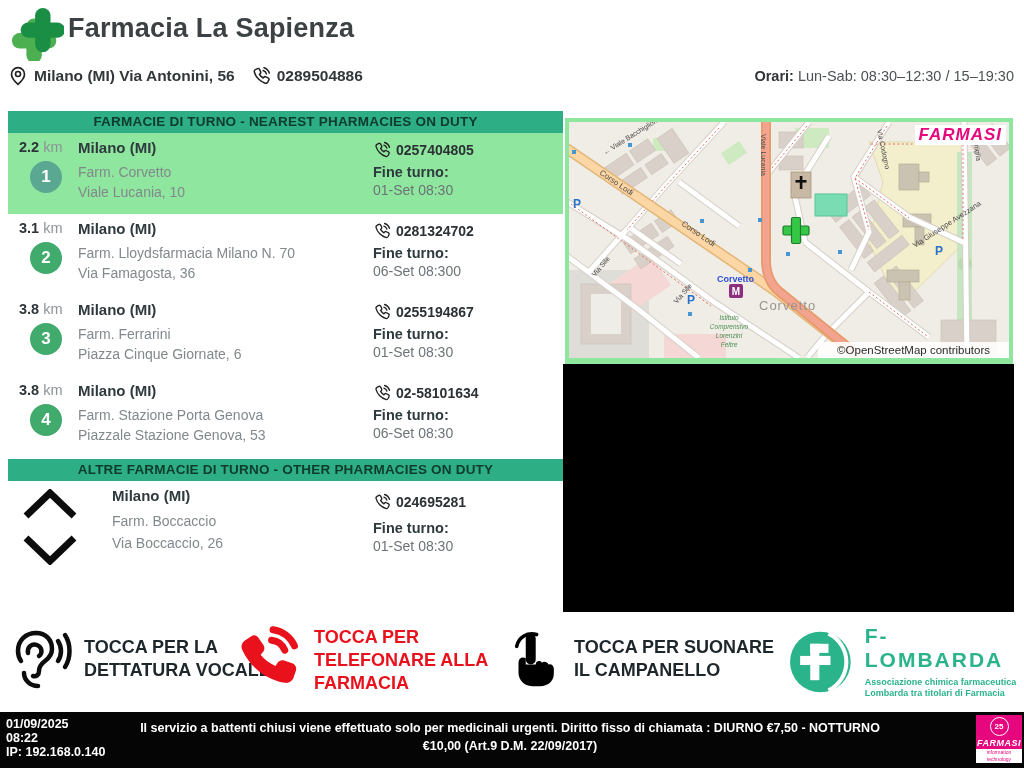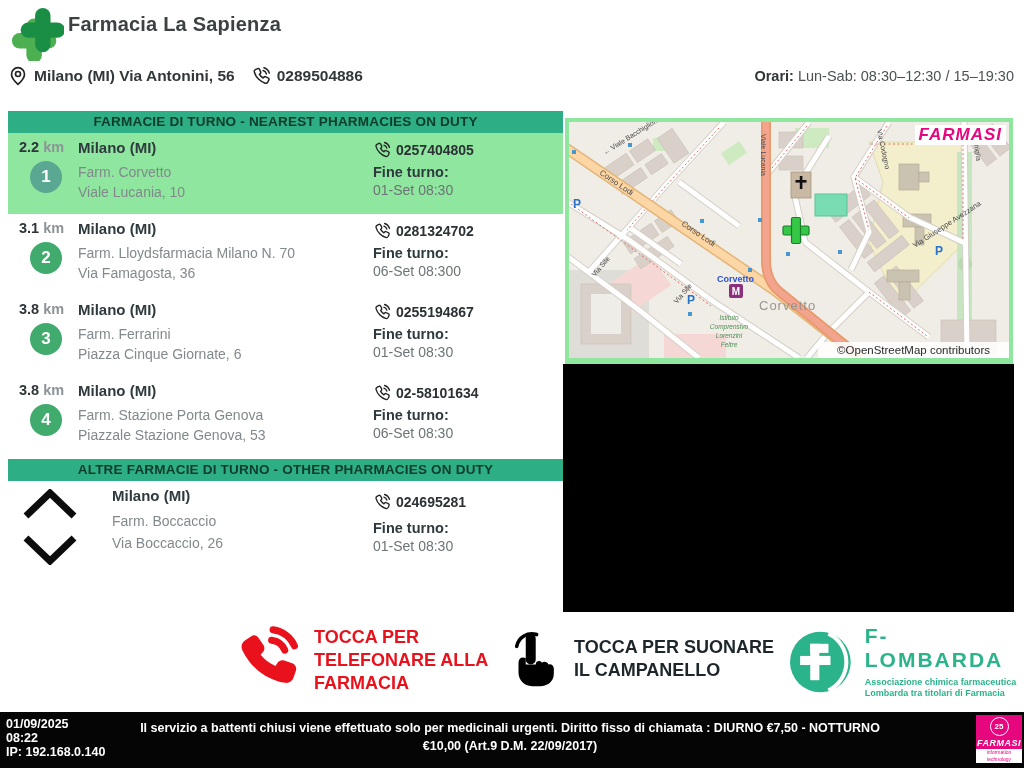--- a/index.html
+++ b/index.html
@@ -1,34 +1,34 @@
 <!DOCTYPE html>
 <html><head>
 <meta charset="utf-8">
 <style>
   html,body{margin:0;padding:0;background:#fff;}
   .canvas{position:relative;width:1024px;height:768px;background:#fff;overflow:hidden;
           font-family:"Liberation Sans",sans-serif;color:#3c4144;}
   .abs{position:absolute;}
 
   
-  .title{left:68px;top:13px;font-size:20px;font-weight:bold;color:#3c4144;letter-spacing:.2px;}
+  .title{left:68px;top:13px;font-size:27px;font-weight:bold;color:#3c4144;letter-spacing:.2px;}
   .info-line{left:8px;top:64px;height:24px;display:flex;align-items:center;gap:6px;}
   .info-text{font-size:15.5px;font-weight:bold;color:#32383a;}
   .orari{right:10px;top:68px;font-size:14.5px;color:#4c5254;}
   .orari b{color:#303537;margin-top:6px;}
 
   
   .banner{left:8px;width:555px;height:22px;background:#2EAE84;color:#0e3c2c;
           font-size:13.5px;font-weight:bold;text-align:center;line-height:22px;letter-spacing:.2px;}
   .ph-row{left:8px;width:555px;height:81px;background:#fff;cursor:pointer;}
   .ph-row.selected{background:#8FE69E;}
   .ph-row.lined{border-bottom:3px solid #14532d;}
   .dist{left:11px;top:6px;font-size:14.5px;font-weight:bold;color:#2e3538;}
-  .dist span{font-weight:bold;color:#8c9496;}
+  .dist span{font-weight:normal;color:#8c9496;}
   .badge{left:22px;top:28px;width:32px;height:32px;border-radius:50%;background:#41AB6E;color:#fff;
          font-size:17px;font-weight:bold;display:flex;align-items:center;justify-content:center;}
   .ph-row.selected .badge{background:#5BA892;}
   .col-info{left:70px;top:6px;}
   .city{font-size:15px;font-weight:bold;color:#2f3a3e;margin-bottom:6px;}
   .sub{font-size:14px;color:#82898c;line-height:20px;}
   .col-right{left:365px;top:8px;}
   .ph-num{display:flex;align-items:center;gap:5px;font-size:14px;font-weight:bold;color:#2b3134;}
   .fine-label{font-size:14.5px;font-weight:bold;color:#2f3a3e;margin-top:5px;}
   .fine-value{font-size:14px;color:#6c7376;margin-top:2px;}
@@ -335,20 +335,36 @@
           </g>
         </g>
       </svg>
       <div class="map-brand">FARMASI</div>
       <div class="map-attr">©OpenStreetMap contributors</div>
     </div>
   </div>
 
   <div class="abs media-panel"></div>
 
+  <div class="abs action" style="left:8px;top:624px">
+    <svg width="64" height="70" viewBox="0 0 64 64">
+      <g fill="none" stroke="#0d0d0d" stroke-width="4.5" stroke-linecap="round">
+        <path d="M16 46 C16 53 22 59 30 59"></path>
+        <path d="M28 6 C18 6 10 13 10 24 C10 28 11 31 13 34"></path>
+        <path d="M28 6 C38 6 44 13 44 22 C44 28 41 31 37 34 C33 37 31 40 31 44 C31 48 28 50 25 49"></path>
+        <path d="M20 26 C19 20 24 16 29 18 C34 20 35 26 31 29"></path>
+        <path d="M50 14 C54 20 54 28 50 34"></path>
+        <path d="M57 8 C63 17 63 31 57 40"></path>
+      </g>
+    </svg>
+    <div class="action-label">
+      <div>TOCCA PER LA</div>
+      <div>DETTATURA VOCALE</div>
+    </div>
+  </div>
 
   <div class="abs action" style="left:232px;top:624px">
     <svg width="70" height="72" viewBox="0 0 24 24" style="color:#E8111C;transform:rotate(-8deg)">
         <use href="#icon-phone-filled"></use>
       </svg>
     <div class="action-label red">
       <div>TOCCA PER</div>
       <div>TELEFONARE ALLA</div>
       <div>FARMACIA</div>
     </div>

